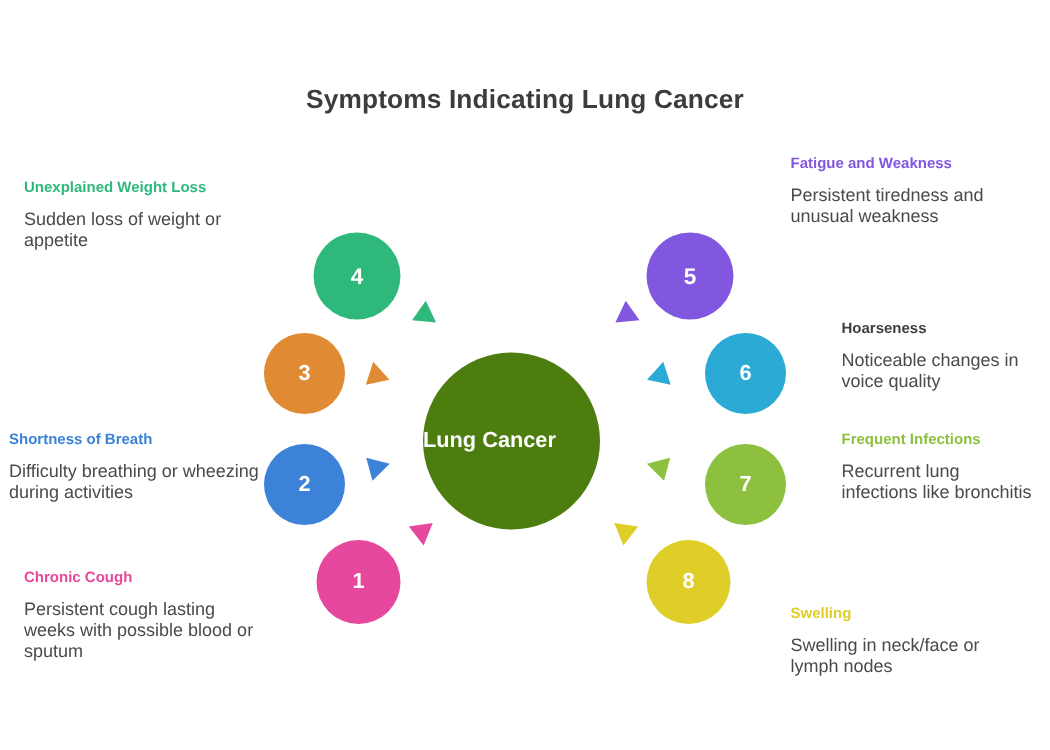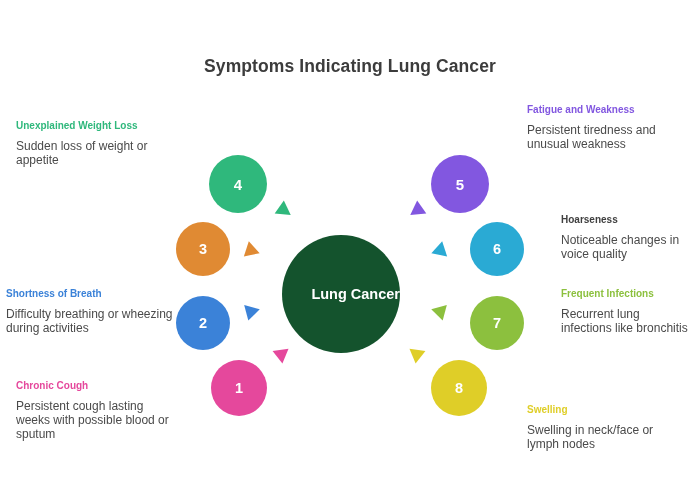--- a/index.html
+++ b/index.html
@@ -64,29 +64,29 @@
     align-items: center;
     justify-content: center;
     color: #ffffff;
     font-weight: bold;
   }
   #center-node {
     position: absolute;
     border-radius: 50%;
     display: flex;
     align-items: center;
-    justify-content: flex-end;
+    justify-content: flex-start;
     color: #ffffff;
     font-weight: bold;
     font-size: 14.5px;
     left: 282px;
     top: 235px;
     width: 118px;
     height: 118px;
-    background: #14532d;
+    background: #4d7c0f;
   }
 
   
   .arrow {
     position: absolute;
     width: 0;
     height: 0;
   }
 </style>
 </head>

